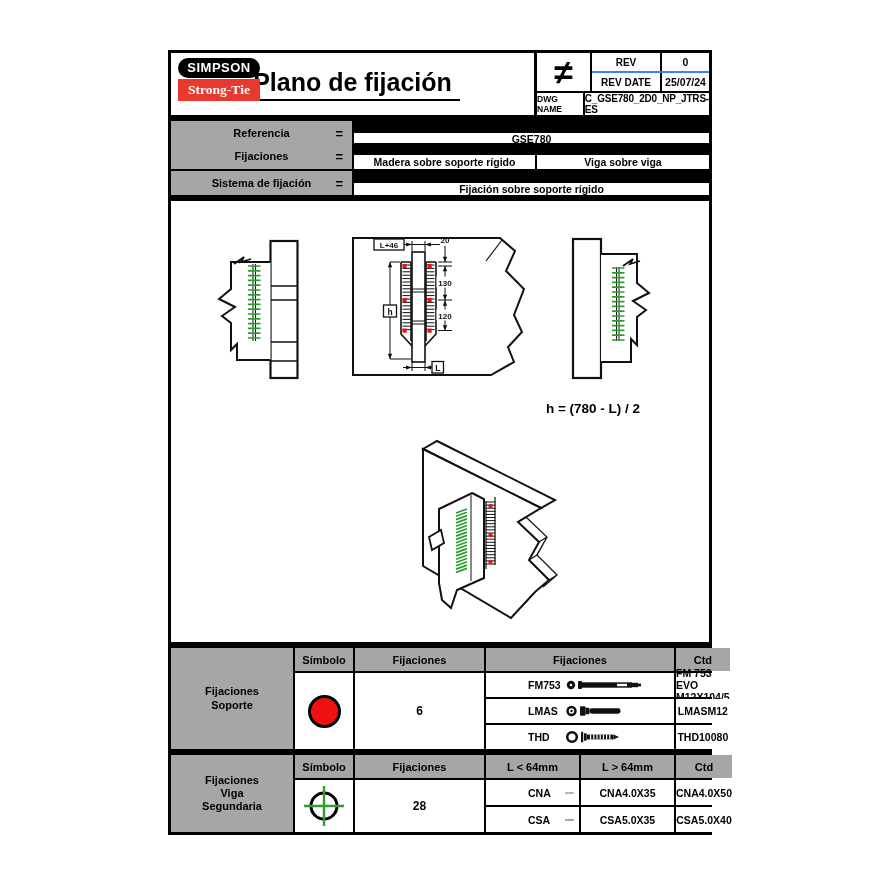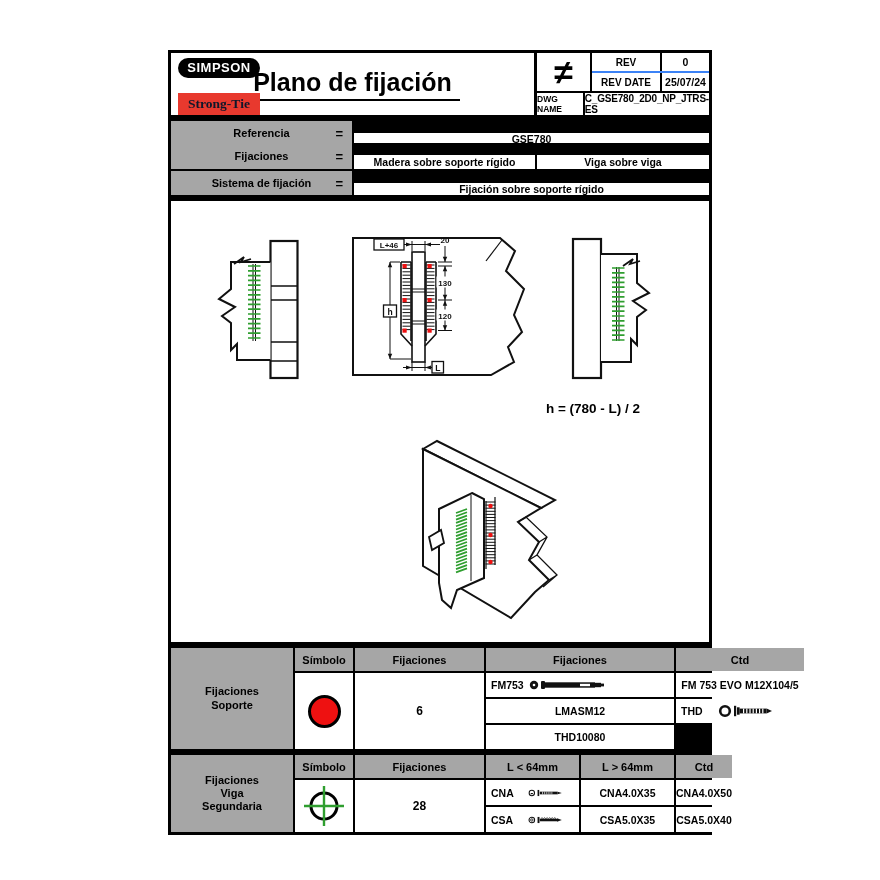--- a/index.html
+++ b/index.html
@@ -4,21 +4,21 @@
 <style>
   html,body{margin:0;padding:0;}
   body{width:880px;height:880px;background:#fff;font-family:"Liberation Sans",sans-serif;color:#000;position:relative;}
   .doc{position:absolute;left:168px;top:50px;width:544px;}
   .block{border:3px solid #000;box-sizing:border-box;background:#fff;}
   
   .hdr{height:68px;display:flex;}
   .hdr-left{flex:1;position:relative;display:flex;align-items:center;justify-content:center;}
   .logo{position:absolute;left:7px;top:5px;width:82px;}
   .logo-top{background:#000;color:#fff;font-weight:bold;font-size:13px;text-align:center;padding:2px 2px 3px;letter-spacing:.5px;border-radius:10px;}
-  .logo-bot{background:#e8392e;color:#0f172a;font-weight:bold;font-size:13.5px;text-align:center;padding:3px 1px;font-family:"Liberation Serif",serif;margin-top:15px;}
+  .logo-bot{background:#e8392e;color:#ffffff;font-weight:bold;font-size:13.5px;text-align:center;padding:3px 1px;font-family:"Liberation Serif",serif;margin-top:1px;}
   .title{font-size:25px;font-weight:bold;border-bottom:2.5px solid #000;padding:0 8px 2px;white-space:nowrap;}
   .hdr-right{width:172px;border-left:3px solid #000;display:flex;flex-direction:column;}
   .hdr-top{height:42px;display:flex;border-bottom:2px solid #000;}
   .sym-cell{width:53px;border-right:2px solid #000;display:flex;align-items:center;justify-content:center;font-size:34px;font-weight:bold;line-height:1;}
   .rev-col{flex:1;display:flex;flex-direction:column;}
   .rev-row{flex:1;display:flex;}
   .rev-row.first{border-bottom:2px solid #3b82f6;}
   .rev-label{width:68px;border-right:2px solid #000;display:flex;align-items:center;justify-content:center;font-size:10px;font-weight:bold;}
   .rev-val{flex:1;display:flex;align-items:center;justify-content:center;font-size:10.5px;font-weight:bold;}
   .hdr-dwg{flex:1;display:flex;}
@@ -40,21 +40,21 @@
   .tbl{display:grid;gap:2px;background:#000;}
   .tbl1{grid-template-columns:122px 58px 129px 188px 1fr;grid-template-rows:23px 24px 24px 24px;}
   .tbl2{grid-template-columns:122px 58px 129px 93px 93px 1fr;grid-template-rows:23px 25px 25px;}
   .cell{background:#fff;display:flex;align-items:center;justify-content:center;}
   .gray{background:#a6a6a6;}
   .hcell{font-weight:bold;font-size:11px;}
   .rowlabel{grid-row:1/-1;font-weight:bold;font-size:11px;text-align:center;line-height:1.2;}
   .rowlabel span{display:block;width:78px;}
   .symcell{grid-row:2/-1;}
   .codecell{justify-content:flex-start;padding-left:5px;}
-  .code{font-weight:bold;font-size:10.5px;width:37px;flex:none;}
+  .code{font-weight:bold;font-size:10.5px;width:37px;flex:none;margin-left:37px;}
   .namecell{font-weight:bold;font-size:10.5px;}
   .ctdcell{grid-row:2/-1;font-weight:bold;font-size:12px;}
   .red-dot{width:33px;height:33px;border-radius:50%;background:#ee1111;border:3px solid #000;box-sizing:border-box;}
 </style>
 </head>
 <body>
 
 <div class="doc">
 
   <div class="block hdr">
@@ -221,20 +221,31 @@
           <circle cx="6" cy="9" r="1.3" fill="#fff"></circle>
         <rect x="13" y="5" width="4" height="8" rx="1" fill="#111"></rect>
         <rect x="17" y="6.3" width="50" height="5.4" fill="#111"></rect>
         <rect x="52" y="7.8" width="10" height="2.4" fill="#fff"></rect>
         <rect x="67" y="6.8" width="6" height="4.4" fill="#111"></rect>
           <rect x="73" y="7.6" width="3" height="2.8" fill="#111"></rect>
       </svg>
     </div>
     <div class="cell namecell">FM 753 EVO M12X104/5</div>
 
+    <div class="cell codecell">
+      <span class="code">LMAS</span>
+      <svg width="86" height="18" viewBox="0 0 86 18">
+        <circle cx="6.5" cy="9" r="5.2" fill="#111"></circle>
+          <circle cx="6.5" cy="9" r="2.7" fill="#fff"></circle>
+          <circle cx="6.5" cy="9" r="1.2" fill="#111"></circle>
+        <rect x="15" y="4.2" width="5.5" height="9.6" rx="1" fill="#111"></rect>
+        <rect x="20.5" y="5.8" width="4" height="6.4" fill="#111"></rect>
+        <rect x="24.5" y="6.3" width="31" height="5.4" rx="2.4" fill="#111"></rect>
+      </svg>
+    </div>
     <div class="cell namecell">LMASM12</div>
 
     <div class="cell codecell">
       <span class="code">THD</span>
       <svg width="86" height="18" viewBox="0 0 86 18">
         <circle cx="7" cy="9" r="4.8" fill="#fff" stroke="#111" stroke-width="2.6"></circle>
         <rect x="16" y="3.8" width="2.2" height="10.4" fill="#111"></rect>
           <rect x="19" y="5.3" width="2.6" height="7.4" fill="#111"></rect>
         <rect x="21.6" y="6.6" width="27" height="4.8" fill="#111"></rect>
         <g fill="#fff">

